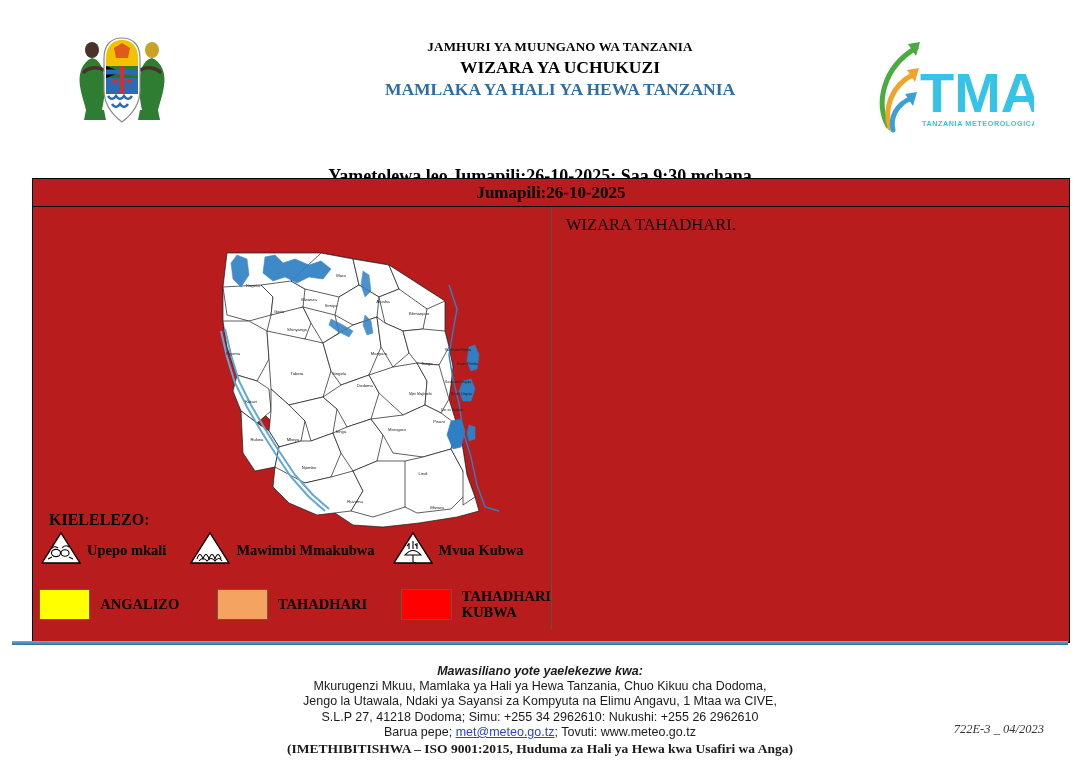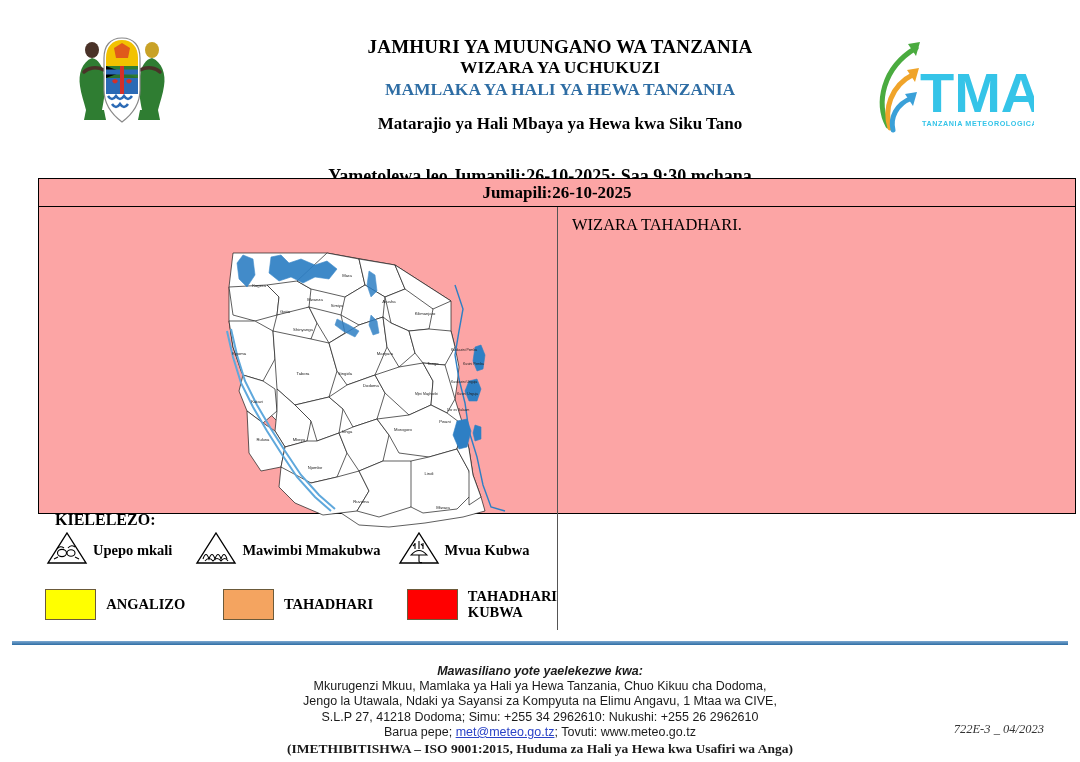--- a/index.html
+++ b/index.html
@@ -35,21 +35,21 @@
   }
   .header-center {
     position: absolute;
     left: 250px; top: 36px;
     width: 620px;
     text-align: center;
   }
   .h-line1 {
     font-family: "Liberation Serif", serif;
     font-weight: bold;
-    font-size: 19px;
+    font-size: 13px;
     letter-spacing: 0.2px;
     line-height: 21px;
     color: #000;
   }
   .h-line2 {
     font-weight: bold;
     font-size: 17.5px;
     line-height: 21px;
     color: #000;
   }
@@ -69,26 +69,26 @@
     left: 0; top: 166px;
     width: 1080px;
     text-align: center;
     font-weight: bold;
     font-size: 18px;
   }
 
   
   .bulletin-table {
     position: absolute;
-    left: 38px; top: 178px;
+    left: 32px; top: 178px;
     width: 1038px;
-    height: 336px;
+    height: 465px;
     border: 1.4px solid #000;
     box-sizing: border-box;
-    background: #fca5a5;
+    background: #b91c1c;
   }
   .date-row {
     height: 27px;
     border-bottom: 1.4px solid #000;
     display: flex;
     align-items: center;
     justify-content: center;
     font-weight: bold;
     font-size: 17px;
   }
@@ -247,21 +247,20 @@
       <path d="M44 66 L76 66 L60 92 Z" fill="#ffffff"></path>
       <path d="M46 68 q4 6 8 0 q4 6 8 0 q4 6 8 0" stroke="#2b6ab5" stroke-width="2.5" fill="none"></path>
       <path d="M50 76 q4 6 8 0 q4 6 8 0" stroke="#2b6ab5" stroke-width="2.5" fill="none"></path>
     </svg>
   </div>
 
   <div class="header-center">
     <div class="h-line1">JAMHURI YA MUUNGANO WA TANZANIA</div>
     <div class="h-line2">WIZARA YA UCHUKUZI</div>
     <div class="h-line3">MAMLAKA YA HALI YA HEWA TANZANIA</div>
-    <div class="h-subtitle">Matarajio ya Hali Mbaya ya Hewa kwa Siku Tano</div>
   </div>
 
   <div class="tma-logo">
     <svg viewBox="0 0 172 104" width="172" height="104">
       <path d="M26 92 C14 70 20 34 54 14" stroke="#4aab3f" stroke-width="5" fill="none" stroke-linecap="round"></path>
       <path d="M46 10 L58 8 L54 22 Z" fill="#4aab3f"></path>
       <path d="M28 94 C22 76 28 52 52 40" stroke="#f0a42a" stroke-width="5" fill="none" stroke-linecap="round"></path>
       <path d="M45 36 L57 34 L53 48 Z" fill="#f0a42a"></path>
       <path d="M31 96 C28 84 34 70 50 64" stroke="#3aa0d8" stroke-width="5" fill="none" stroke-linecap="round"></path>
       <path d="M43 60 L55 58 L51 72 Z" fill="#3aa0d8"></path>

